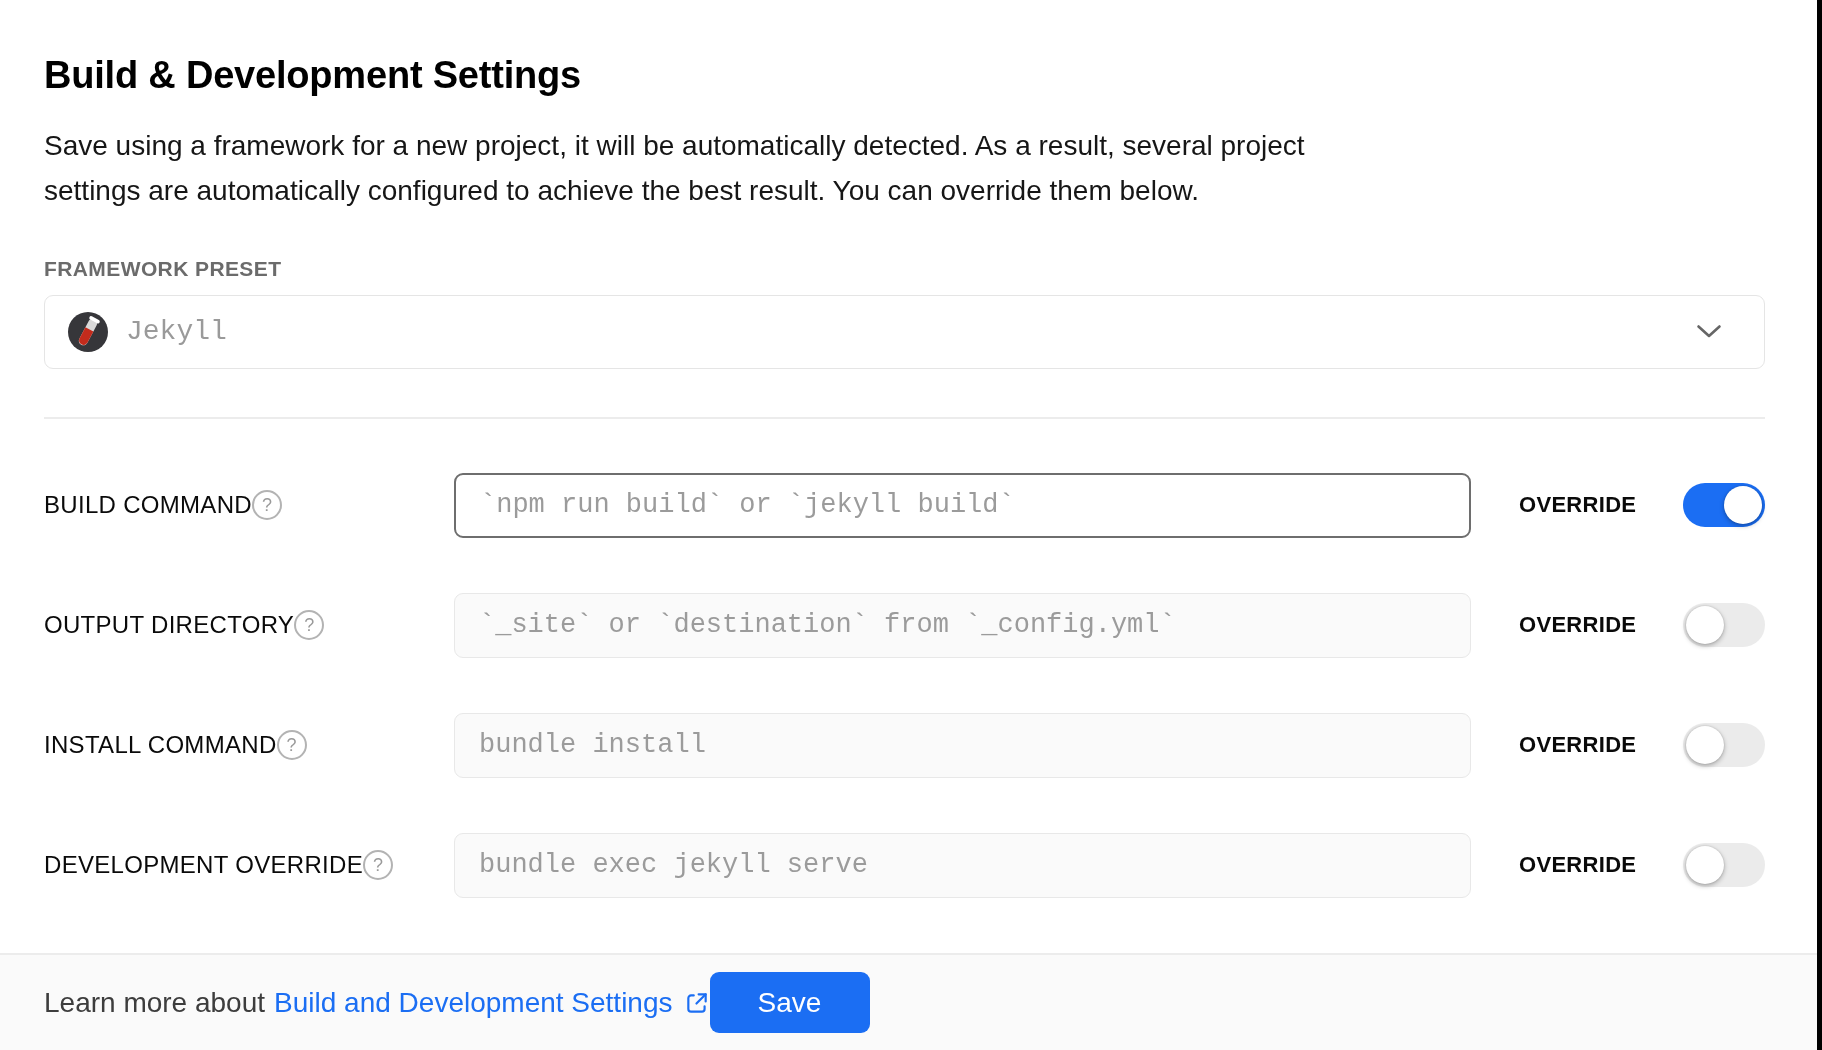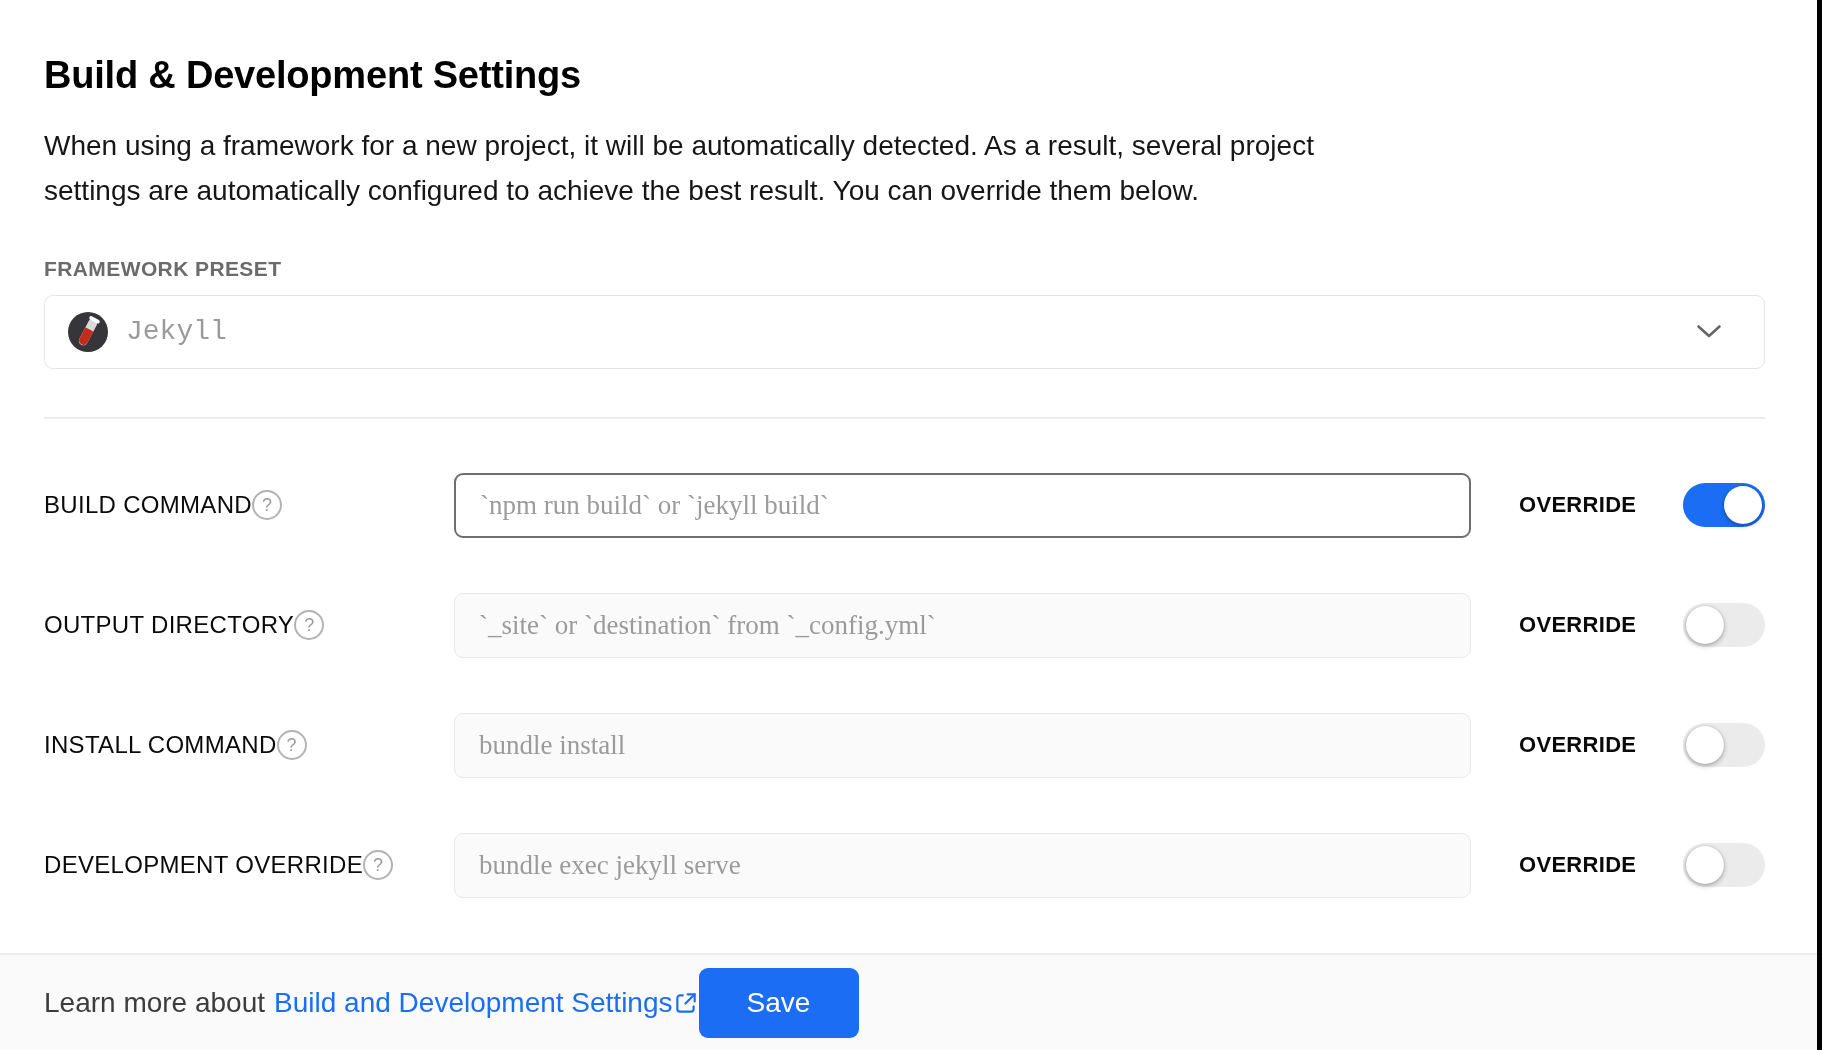--- a/index.html
+++ b/index.html
@@ -37,21 +37,21 @@
   .label-group{width:410px;flex:none;display:flex;align-items:center;}
   .row-label{font-size:24px;font-weight:500;color:#0a0a0a;letter-spacing:0.3px;white-space:nowrap;}
   .help{
     width:30px;height:30px;box-sizing:border-box;flex:none;
     border:2px solid #b3b3b3;border-radius:50%;
     display:flex;align-items:center;justify-content:center;
     font-size:18px;font-weight:500;color:#9a9a9a;cursor:default;
   }
   .row input{
     flex:1;min-width:0;height:65px;box-sizing:border-box;border-radius:9px;
-    font-size:27px;padding:0 24px;font-family:Liberation Serif, serif;outline:none;color:#111;
+    font-size:27px;padding:0 24px;font-family:Liberation Mono, monospace;outline:none;color:#111;
   }
   .row input::placeholder{color:#9b9b9b;opacity:1;}
   .row input.active{background:#fff;border:2px solid #6e6e6e;}
   .row input.inactive{background:#fafafa;border:1px solid #e8e8e8;}
   .override{
     margin-left:48px;width:120px;flex:none;font-size:22px;font-weight:600;
     color:#0a0a0a;letter-spacing:0.3px;
   }
   .toggle{
     margin-left:44px;width:82px;height:44px;border-radius:22px;flex:none;
@@ -65,37 +65,37 @@
   .toggle.on .knob{left:auto;right:3px;}
   .footer{
     position:absolute;left:0;right:0;bottom:0;height:97px;box-sizing:border-box;
     background:#fafafa;border-top:2px solid #ececec;
     display:flex;align-items:center;justify-content:flex-start;
     padding:0 51px 0 44px;
   }
   .learn{font-size:28px;color:#3d3d3d;display:flex;align-items:center;white-space:nowrap;}
   .learn a{
     color:#1b6ef3;text-decoration:none;margin-left:9px;
-    display:inline-flex;align-items:center;cursor:pointer;
+    display:inline-flex;align-items:center;gap:11px;cursor:pointer;
   }
   .save{
-    width:160px;height:70px;border:none;border-radius:9px;background:#1b6ef3;
+    width:160px;height:61px;border:none;border-radius:9px;background:#1b6ef3;
     color:#fff;font-size:28px;font-family:inherit;font-weight:400;cursor:pointer;
   }
 </style>
 </head>
 <body>
 
 <div class="card">
   <div class="content">
 
     <h1 class="title">Build &amp; Development Settings</h1>
 
     <p class="desc">
-      <span>When using a framework for a new project, it will be automatically detected. As a result, several project</span>
+      <span>Save using a framework for a new project, it will be automatically detected. As a result, several project</span>
       <span>settings are automatically configured to achieve the best result. You can override them below.</span>
     </p>
 
     <div class="preset-label">FRAMEWORK PRESET</div>
 
     <div class="select">
       <svg class="avatar" viewBox="0 0 40 40" width="40" height="40">
         <circle cx="20" cy="20" r="20" fill="#36363a"></circle>
         <g transform="rotate(28 20 20)">
           <rect x="15.5" y="5.5" width="9" height="29" rx="4.5" fill="#d9d9d9"></rect>

